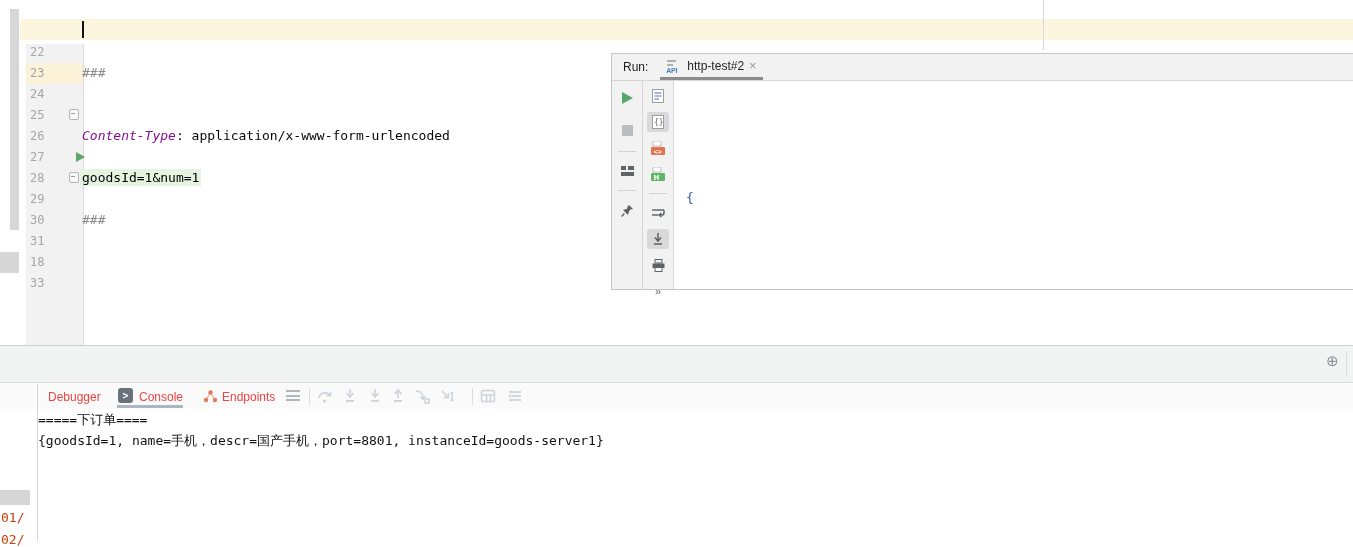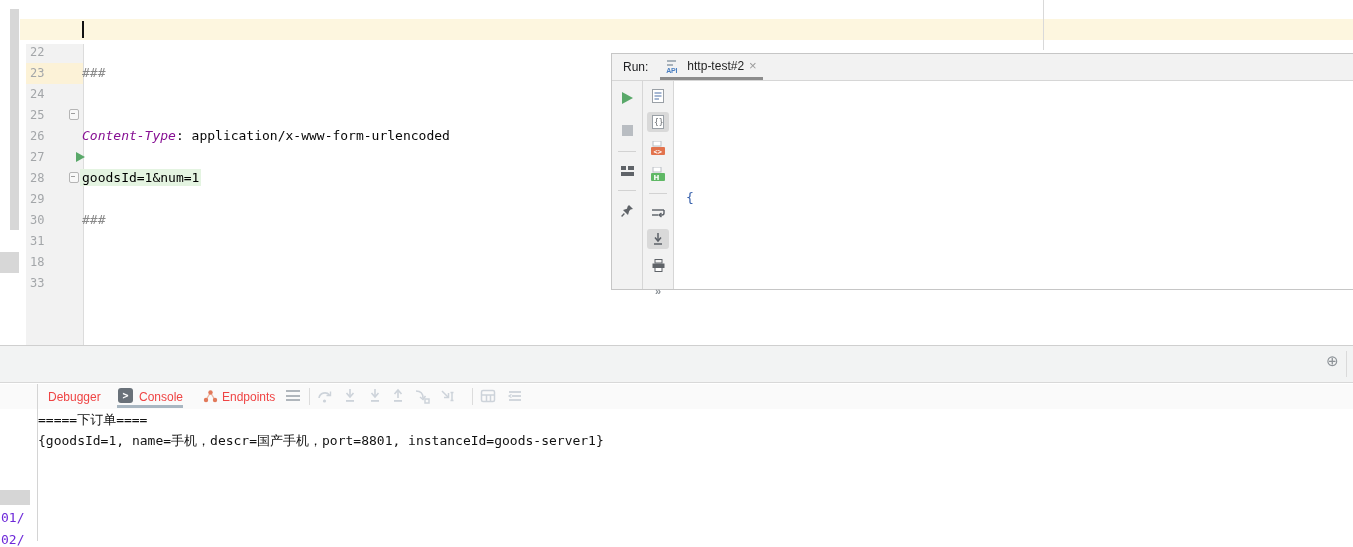--- a/index.html
+++ b/index.html
@@ -70,21 +70,21 @@
                 display:flex;align-items:center;justify-content:center;cursor:pointer;}
   .tab-underline{position:absolute;left:117px;top:21px;width:66px;height:3px;background:#a9b7c2;}
   .burger{position:absolute;left:286px;top:6px;width:14px;height:12px;cursor:pointer;}
   .burger div{height:2px;background:#b0b6bc;margin-bottom:2.5px;}
   .dbg-sep{position:absolute;top:4px;width:1px;height:17px;background:#dcdcdc;}
   .dbg-ic{position:absolute;top:4px;width:16px;height:16px;cursor:pointer;}
   .console-line{position:absolute;left:38px;height:17px;line-height:17px;white-space:pre;
                 font-family:"DejaVu Sans Mono",monospace;font-size:13px;color:#121212;}
   .bottom-vline{left:37px;top:384px;width:1px;height:157px;background:#d4d4d4;}
   .hthumb{left:0;top:490px;width:30px;height:15px;background:#d6d6d6;cursor:pointer;}
-  .clip-link{position:absolute;left:1px;height:16px;line-height:16px;color:#6d28d9;
+  .clip-link{position:absolute;left:1px;height:16px;line-height:16px;color:#c2410c;
              font-family:"DejaVu Sans Mono",monospace;font-size:13px;cursor:pointer;}
 </style>
 </head>
 <body>
 
 <div id="app">
 
   <div class="abs v-scroll"></div>
   <div class="abs stripe-block"></div>
 

